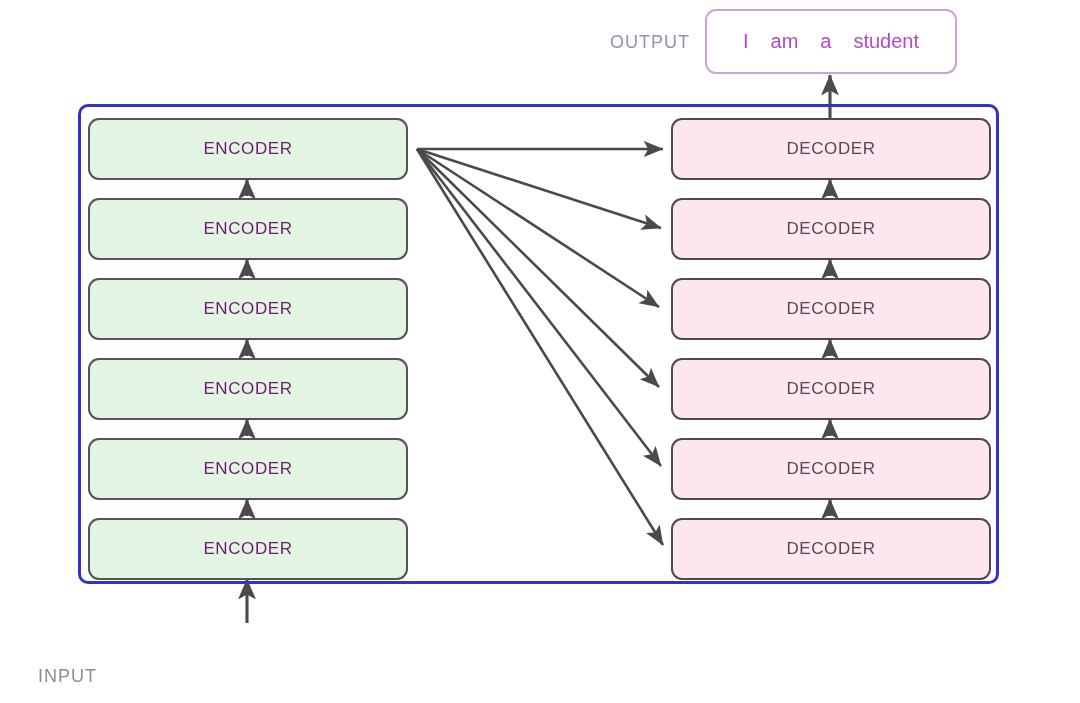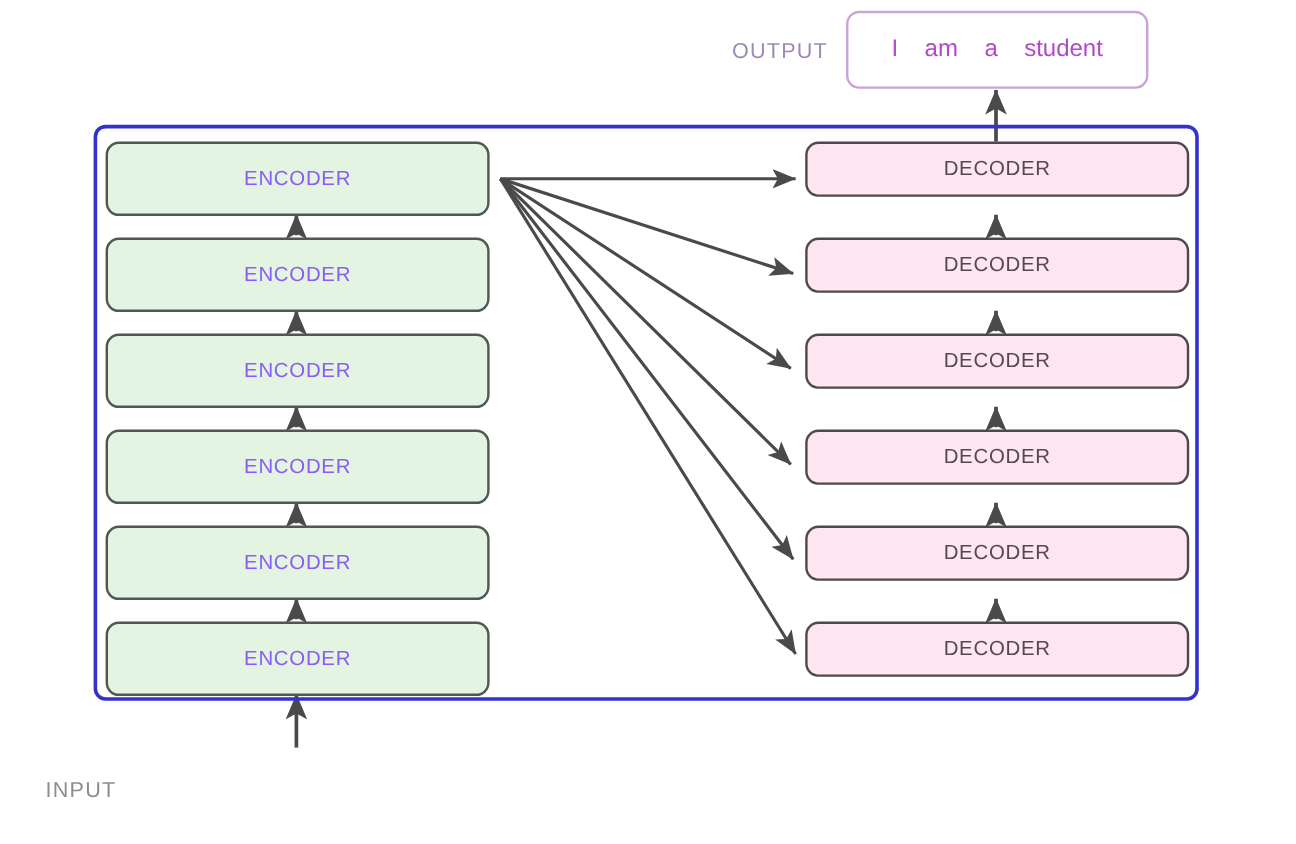--- a/index.html
+++ b/index.html
@@ -44,32 +44,32 @@
     display: flex;
     align-items: center;
     justify-content: center;
     font-size: 17px;
     letter-spacing: 0.6px;
     color: #4b4f52;
   }
   .block.encoder {
     background: #e3f4e2;
     border-color: #4f5750;
-    color: #8b5cf6;
+    color: #701a75;
     left: 88px;
     width: 320px;
     height: 62px;
   }
   .block.decoder {
     background: #fde6f0;
     border-color: #4d4a4d;
     color: #55494f;
     left: 671px;
     width: 320px;
-    height: 46px;
+    height: 62px;
   }
 
   
   .io-box {
     position: absolute;
     box-sizing: border-box;
     border-radius: 11px;
     display: flex;
     align-items: center;
     background: #ffffff;
@@ -102,21 +102,21 @@
     font-size: 18px;
     letter-spacing: 1px;
   }
   #output-label {
     left: 610px;
     top: 32px;
     color: #9d8ab5;
   }
   #input-label {
     left: 38px;
-    top: 648px;
+    top: 666px;
     color: #8d8d8d;
   }
 
   
   #watermark {
     position: absolute;
     left: 915px;
     top: 632px;
     width: 150px;
     height: 44px;

